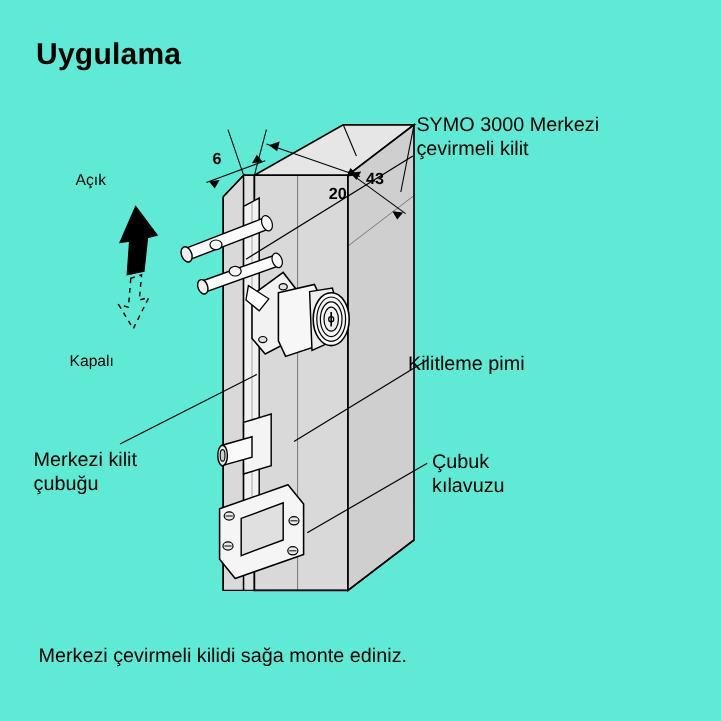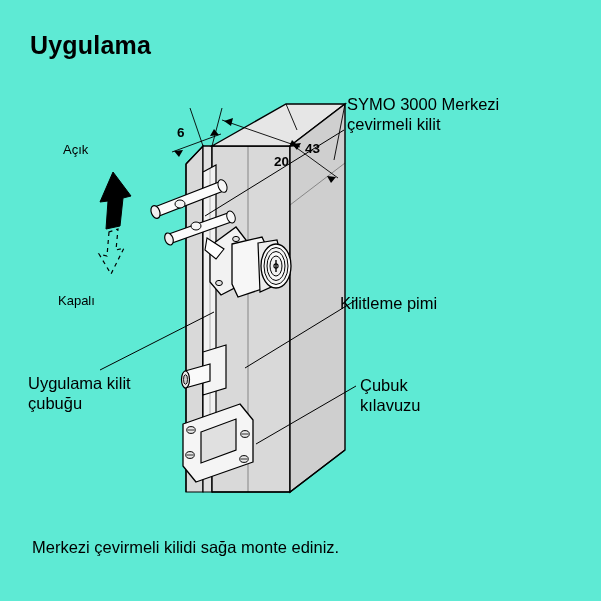--- a/index.html
+++ b/index.html
@@ -239,18 +239,18 @@
 
   <div class="dim-label" id="dim-6">6</div>
   <div class="dim-label" id="dim-20">20</div>
   <div class="dim-label" id="dim-25">43</div>
 
   <div class="callout" id="cl-symo">SYMO 3000 Merkezi
 çevirmeli kilit</div>
   <div class="callout" id="cl-pin">Kilitleme pimi</div>
   <div class="callout" id="cl-guide">Çubuk
 kılavuzu</div>
-  <div class="callout" id="cl-rod">Uygulama kilit
+  <div class="callout" id="cl-rod">Merkezi kilit
 çubuğu</div>
 
   <div class="caption">Merkezi çevirmeli kilidi sağa monte ediniz.</div>
 
 </div>
 
 </body></html>

